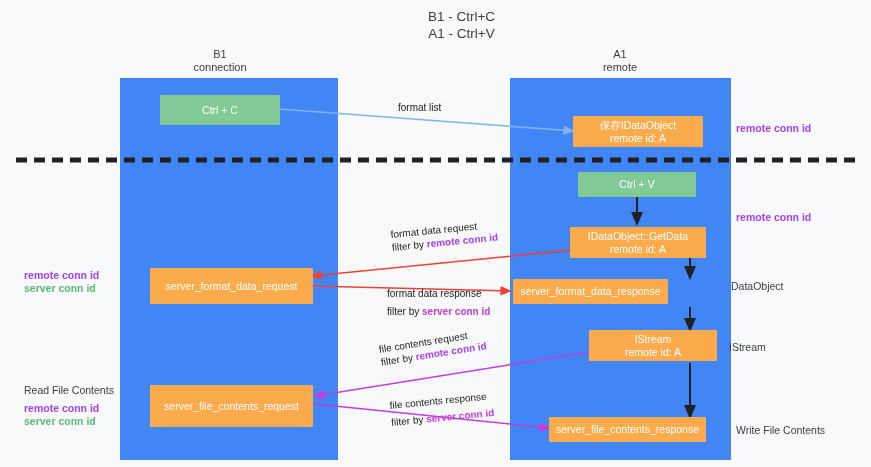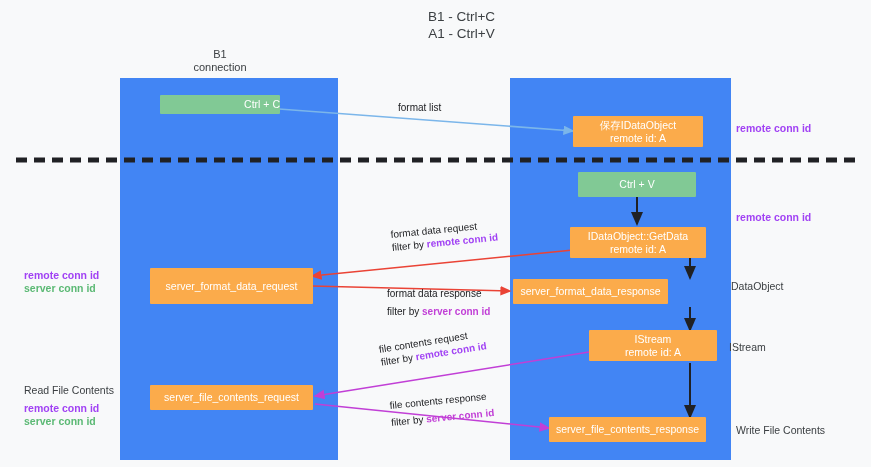--- a/index.html
+++ b/index.html
@@ -46,20 +46,24 @@
 
   <div id="title">
     <div>B1 - Ctrl+C</div>
     <div>A1 - Ctrl+V</div>
   </div>
 
   <div class="colhead" style="left:150px;top:48px;width:140px;">
     <div>B1</div>
     <div>connection</div>
   </div>
+  <div class="colhead" style="left:550px;top:48px;width:140px;">
+    <div>A1</div>
+    <div>remote</div>
+  </div>
 
   <div class="col" style="left:120px;top:78px;width:218px;height:382px;"></div>
   <div class="col" style="left:510px;top:78px;width:221px;height:382px;"></div>
 
   <svg class="layer" viewBox="0 0 871 467">
     <defs>
       <marker id="ah-blue" markerWidth="7" markerHeight="7" refX="6" refY="3.0" orient="auto">
         <path d="M0,0 L7,3 L0,6 z" fill="#7bb6ea"></path>
       </marker>
       <marker id="ah-red" markerWidth="7" markerHeight="7" refX="6" refY="3.0" orient="auto">
@@ -87,21 +91,21 @@
 
     <line x1="690" y1="307" x2="690" y2="330" stroke="#202124" stroke-width="2" marker-end="url(#ah-black)"></line>
 
     <line x1="589" y1="352" x2="315" y2="396" stroke="#c13fd6" stroke-width="1.6" marker-end="url(#ah-magenta)"></line>
 
     <line x1="315" y1="404" x2="549" y2="428" stroke="#c13fd6" stroke-width="1.6" marker-end="url(#ah-magenta)"></line>
 
     <line x1="690" y1="363" x2="690" y2="417" stroke="#202124" stroke-width="2" marker-end="url(#ah-black)"></line>
   </svg>
 
-  <div class="node green" style="left:160px;top:95px;width:120px;height:19px;align-items:flex-end;">
+  <div class="node green" style="left:160px;top:95px;width:120px;height:30px;">
     <span>Ctrl + C</span>
   </div>
 
   <div class="node orange" style="left:573px;top:116px;width:130px;height:31px;">
     <span>保存IDataObject</span>
     <span class="l2">remote id: A</span>
   </div>
 
   <div class="node green" style="left:578px;top:172px;width:118px;height:25px;">
     <span>Ctrl + V</span>
@@ -118,21 +122,21 @@
 
   <div class="node orange" style="left:513px;top:279px;width:155px;height:25px;">
     <span>server_format_data_response</span>
   </div>
 
   <div class="node orange" style="left:589px;top:330px;width:128px;height:31px;">
     <span>IStream</span>
     <span class="l2">remote id: A</span>
   </div>
 
-  <div class="node orange" style="left:150px;top:385px;width:163px;height:25px;">
+  <div class="node orange" style="left:150px;top:385px;width:163px;height:42px;">
     <span>server_file_contents_request</span>
   </div>
 
   <div class="node orange" style="left:549px;top:417px;width:157px;height:25px;">
     <span>server_file_contents_response</span>
   </div>
 
   <div class="alabel" style="left:398px;top:101px;">
     <span>format list</span>
   </div>

